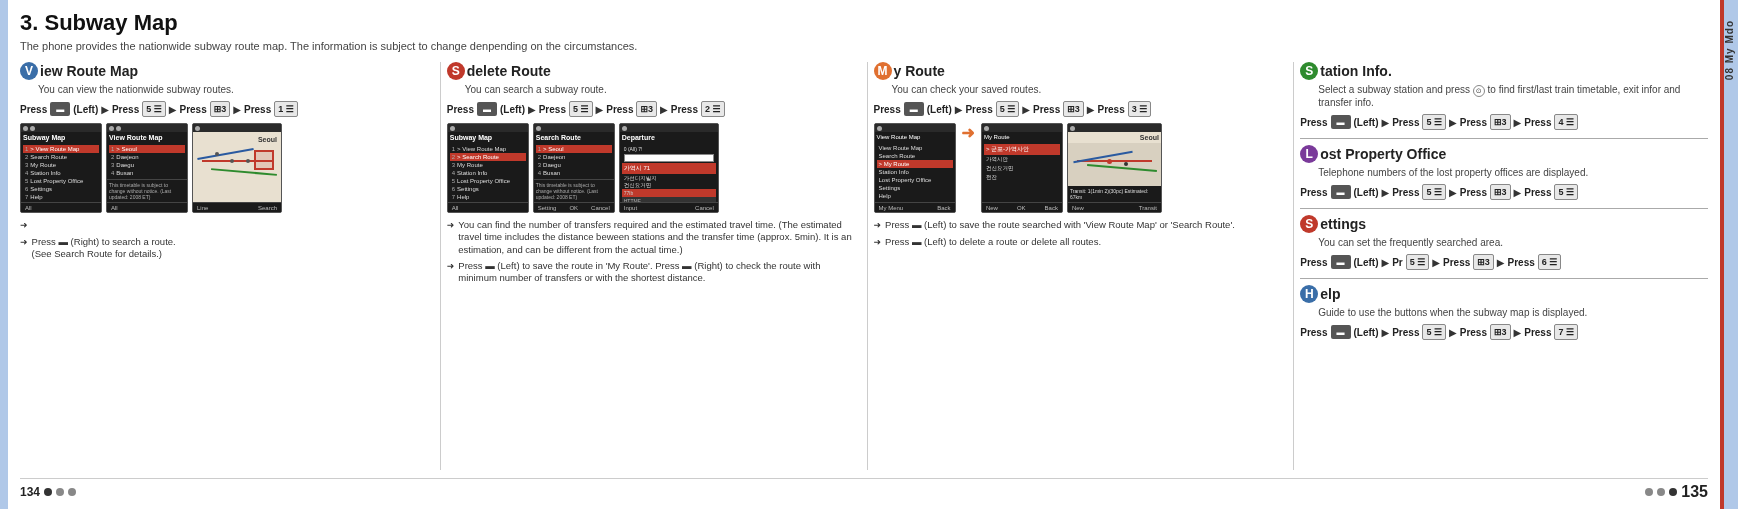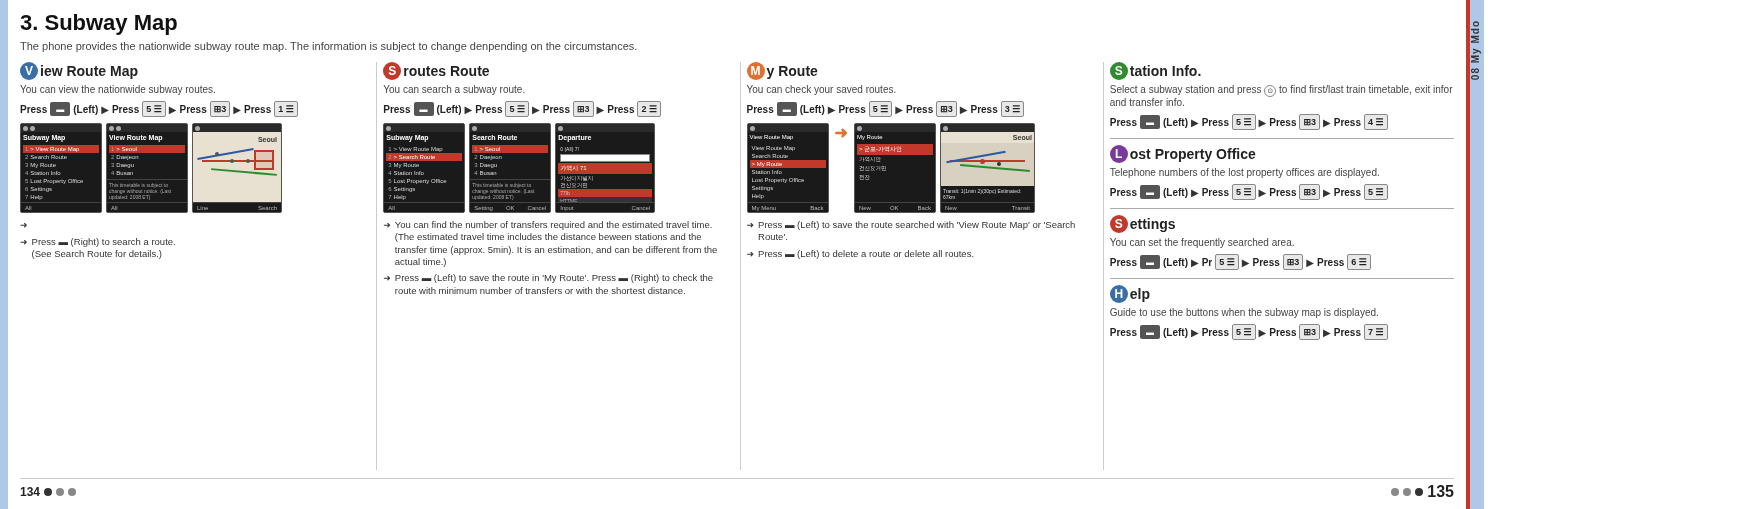--- a/index.html
+++ b/index.html
@@ -7,21 +7,21 @@
       font-family: Arial, sans-serif;
       font-size: 11px;
       background: #fff;
       color: #222;
       width: 1749px;
       min-height: 509px;
       overflow: hidden;
     }
     .page-wrapper {
       display: flex;
-      width: 1484px;
+      width: 1738px;
       min-height: 509px;
       position: relative;
     }
     
     .left-accent {
       width: 8px;
       background: #b0c8e8;
       flex-shrink: 0;
     }
     
@@ -105,21 +105,21 @@
     .circle-purple { background: #7a3a9a; }
     .section-title-text {
       font-size: 14px;
       font-weight: bold;
       color: #222;
     }
     .section-desc {
       font-size: 10px;
       color: #444;
       margin-bottom: 6px;
-      margin-left: 0;
+      margin-left: 18px;
     }
     
     .press-line {
       display: flex;
       align-items: center;
       gap: 3px;
       margin-bottom: 6px;
       flex-wrap: wrap;
     }
     .press-word {
@@ -486,21 +486,21 @@
             <span>Press <strong>▬</strong> (Right) to search a route.<br>(See Search Route for details.)</span>
           </div>
         </div>
       </div>
 
       <div class="col">
         <div class="section-header">
           <div class="section-circle circle-red">
             <span>S</span>
           </div>
-          <span class="section-title-text">routes Route</span>
+          <span class="section-title-text">delete Route</span>
         </div>
         <div class="section-desc">You can search a subway route.</div>
 
         <div class="press-line">
           <span class="press-word">Press</span>
           <span class="btn-icon">▬</span>
           <span class="press-word">(Left)</span>
           <span class="arrow-right">▶</span>
           <span class="press-word">Press</span>
           <span class="btn-numbered">5 ☰</span>

